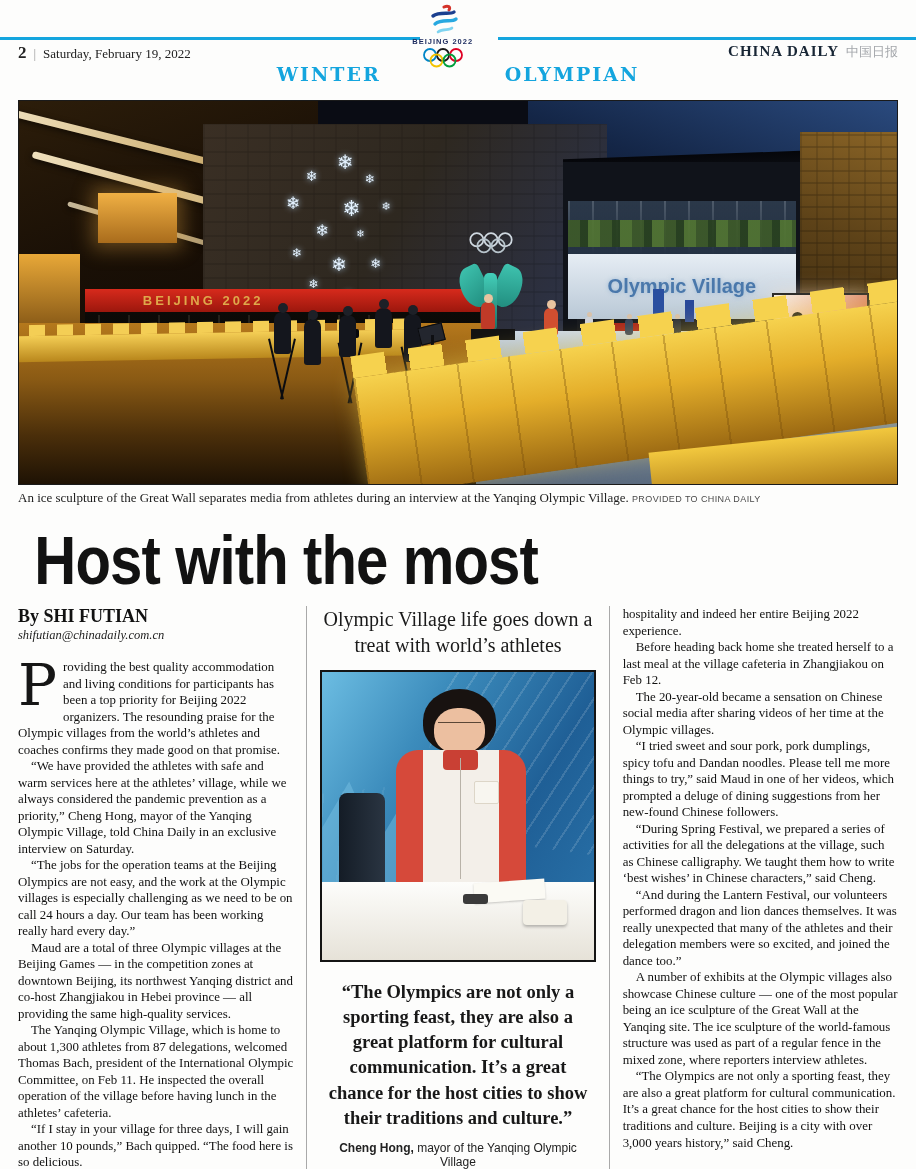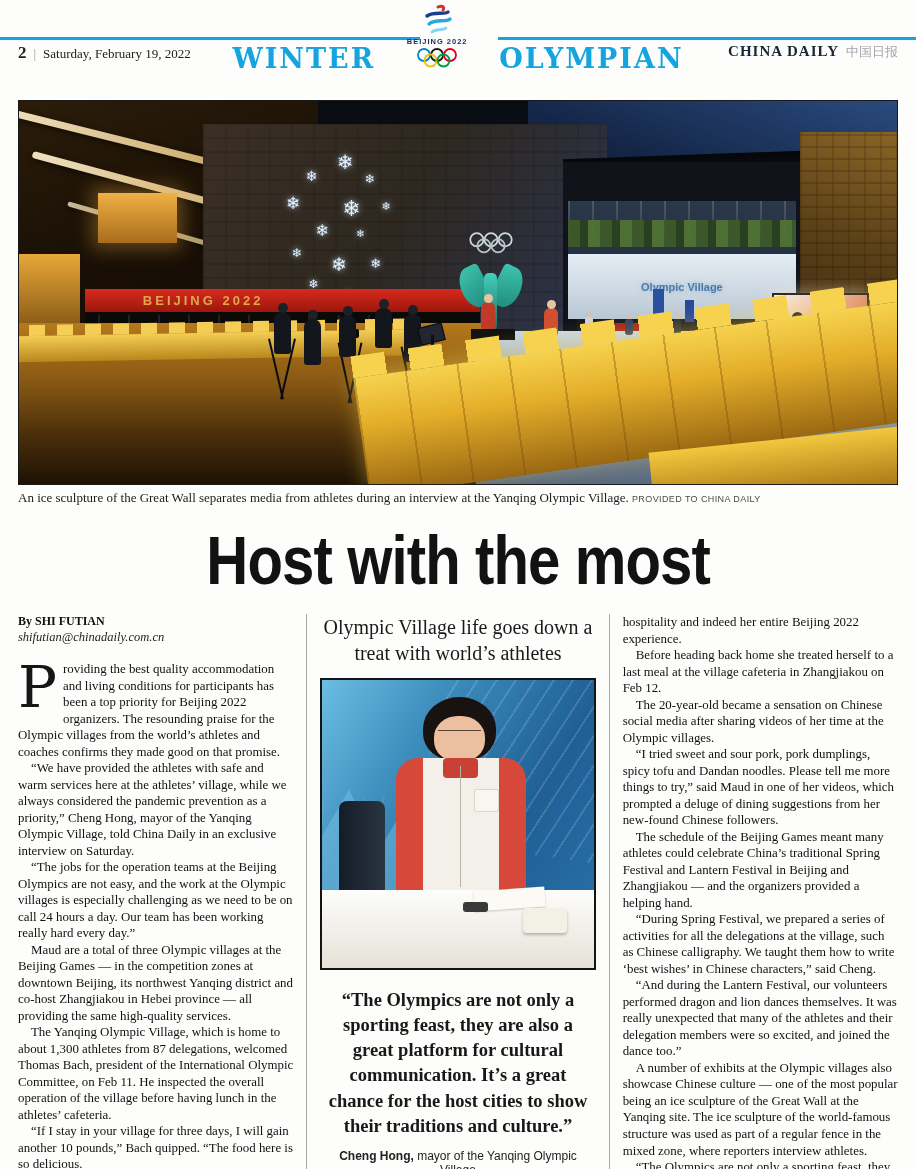--- a/index.html
+++ b/index.html
@@ -13,22 +13,22 @@
   
   .header { position:relative; height:92px; }
   .rule { position:absolute; top:37px; height:3px; background:#14a5de; }
   .rule-left { left:0; width:420px; }
   .rule-right { left:498px; right:0; }
   .dateline { position:absolute; left:18px; top:43px; font-size:13px; color:#222; }
   .pagenum { font-weight:bold; font-size:17px; }
   .datesep { color:#999; margin:0 7px; }
   .masthead { position:absolute; left:0; right:0; top:4px; display:flex; justify-content:center; align-items:flex-start; gap:16px; }
   .mast-word {
-    font-family:"DejaVu Serif", serif; font-weight:bold; font-size:27px;
-    color:#14a5de; letter-spacing:2px; margin-top:39px;
+    font-family:"DejaVu Serif", serif; font-weight:bold; font-size:19px;
+    color:#14a5de; letter-spacing:2px; margin-top:59px;
   }
   .logo { display:flex; flex-direction:column; align-items:center; width:92px; }
   .logo-text { font-family:"Liberation Sans", sans-serif; font-weight:bold; font-size:7.5px; color:#1b2a5e; letter-spacing:1px; margin:1px 0 1px; }
   .brand { position:absolute; right:18px; top:42px; font-family:"Liberation Serif", serif; }
   .brand-name { font-weight:bold; font-size:15px; letter-spacing:1px; color:#182635; }
   .brand-cn { font-size:13px; color:#a3a6aa; margin-left:7px; }
 
   
   .lead-photo { position:relative; margin:8px 18px 0; height:385px; border:1px solid #1a1a1a; overflow:hidden; background:#0a0c14; }
   .lead-photo div { position:absolute; }
@@ -70,21 +70,21 @@
   .glass-band { left:62.5%; top:26%; width:26%; height:14%;
     background:linear-gradient(180deg,#43597147,#243244), repeating-linear-gradient(90deg, rgba(205,225,245,.35) 0 2px, rgba(60,80,105,.4) 2px 24px);
   }
   .plant-band { left:62.5%; top:31%; width:26%; height:7%; opacity:.85;
     background:repeating-linear-gradient(90deg,#3f5d26 0 12px,#28421b 12px 20px,#557a30 20px 32px);
   }
   .white-wall { left:62.5%; top:40%; width:26%; height:17%;
     background:linear-gradient(180deg,#e6edf4,#b9c8d6);
     display:flex; align-items:center; justify-content:center;
   }
-  .sign-en { position:static !important; font-family:"Liberation Sans", sans-serif; font-weight:bold; font-size:11px; color:#4a78ab; text-shadow:0 0 4px rgba(120,160,200,.6); }
+  .sign-en { position:static !important; font-family:"Liberation Sans", sans-serif; font-weight:bold; font-size:20px; color:#4a78ab; text-shadow:0 0 4px rgba(120,160,200,.6); }
   .entrance-right { left:63.5%; top:57%; width:24%; height:17%; background:linear-gradient(180deg,#181b21,#0b0d11); }
   .red-shop { left:66%; top:58%; width:7%; height:5%; background:#a8231a; }
   .tower-right { left:89%; top:8%; width:11%; height:70%;
     background:linear-gradient(200deg,#8a6426 0%,#5d4218 40%,#2c1f0c 100%);
   }
   .tower-texture { left:89%; top:8%; width:11%; height:70%; opacity:.3;
     background:repeating-linear-gradient(0deg, rgba(0,0,0,.5) 0 2px, transparent 2px 12px), repeating-linear-gradient(90deg, rgba(0,0,0,.4) 0 2px, transparent 2px 16px);
   }
   .ground-left { left:0; top:58%; width:54%; height:42%;
     background:linear-gradient(180deg,#b5781c 0%,#8a5a14 35%,#4a2e0a 70%,#1e1204 100%);
@@ -139,34 +139,34 @@
   .screen-person { left:87.6%; top:57.5%; width:19px; height:36px; background:#101218; border-radius:8px 8px 2px 2px; }
   .screen-person::before { content:""; position:absolute; top:-9px; left:4px; width:11px; height:11px; border-radius:50%; background:#14161c; }
   .signpost { left:72.2%; top:49%; width:11px; height:30px; background:#2a4fa0; box-shadow:0 34px 0 -28px #2a4fa0; }
   .signpost2 { left:75.8%; top:52%; width:9px; height:22px; background:#29489a; }
 
   
   .caption { margin:5px 18px 8px; font-size:13px; color:#1c1c1c; }
   .credit { font-family:"Liberation Sans", sans-serif; font-size:9px; color:#4a4a4a; letter-spacing:.4px; }
 
   
-  .headline-wrap { text-align:center; margin:16px 0 16px;text-decoration:underline; }
+  .headline-wrap { text-align:left; margin:16px 0 8px;text-decoration:underline; }
   .headline {
     display:inline-block; font-family:"Liberation Sans", sans-serif; font-weight:900;
     font-size:66px; letter-spacing:-1px; color:#121212; transform:scale(.88,1.04);
     white-space:nowrap;
   }
 
   
   .columns { display:flex; margin:6px 18px 0; height:566px; overflow:hidden; }
   .col { flex:1; overflow:hidden; }
   .col-left { padding-right:13px; }
   .col-mid { border-left:1px solid #a9a9a9; border-right:1px solid #a9a9a9; padding:0 13px; }
   .col-right { padding-left:13px; }
-  .byline-by { font-weight:bold; font-size:12px; }
+  .byline-by { font-weight:bold; font-size:18px; }
   .byline-email { font-style:italic; font-size:12.5px; color:#222; margin:1px 0 16px; }
   .body-text p { font-size:12.9px; line-height:1.28; text-indent:13px; text-align:left; }
   .body-text p:first-child { text-indent:0; }
   .dropcap::first-letter {
     float:left; font-size:58px; line-height:47px; padding:3px 6px 0 0; color:#161616;
     font-family:"DejaVu Serif", serif;
   }
   .subhead { font-weight:normal; font-size:20px; line-height:1.3; text-align:center; margin:0 0 12px; color:#1a1a1a; }
 
   
@@ -372,21 +372,20 @@
         <strong>Cheng Hong,</strong><span> mayor of the Yanqing Olympic Village</span>
       </p>
     </div>
 
     <div class="col col-right">
       <div class="body-text">
           <p>hospitality and indeed her entire Beijing 2022 experience.</p>
           <p>Before heading back home she treated herself to a last meal at the village cafeteria in Zhangjiakou on Feb 12.</p>
           <p>The 20-year-old became a sensation on Chinese social media after sharing videos of her time at the Olympic villages.</p>
           <p>“I tried sweet and sour pork, pork dumplings, spicy tofu and Dandan noodles. Please tell me more things to try,” said Maud in one of her videos, which prompted a deluge of dining suggestions from her new-found Chinese followers.</p>
-          <p>The schedule of the Beijing Games meant many athletes could celebrate China’s traditional Spring Festival and Lantern Festival in Beijing and Zhangjiakou — and the organizers provided a helping hand.</p>
           <p>“During Spring Festival, we prepared a series of activities for all the delegations at the village, such as Chinese calligraphy. We taught them how to write ‘best wishes’ in Chinese characters,” said Cheng.</p>
           <p>“And during the Lantern Festival, our volunteers performed dragon and lion dances themselves. It was really unexpected that many of the athletes and their delegation members were so excited, and joined the dance too.”</p>
           <p>A number of exhibits at the Olympic villages also showcase Chinese culture — one of the most popular being an ice sculpture of the Great Wall at the Yanqing site. The ice sculpture of the world-famous structure was used as part of a regular fence in the mixed zone, where reporters interview athletes.</p>
           <p>“The Olympics are not only a sporting feast, they are also a great platform for cultural communication. It’s a great chance for the host cities to show their traditions and culture. Beijing is a city with over 3,000 years history,” said Cheng.</p>
         </div>
     </div>
 
   </div>
 </div>
 

